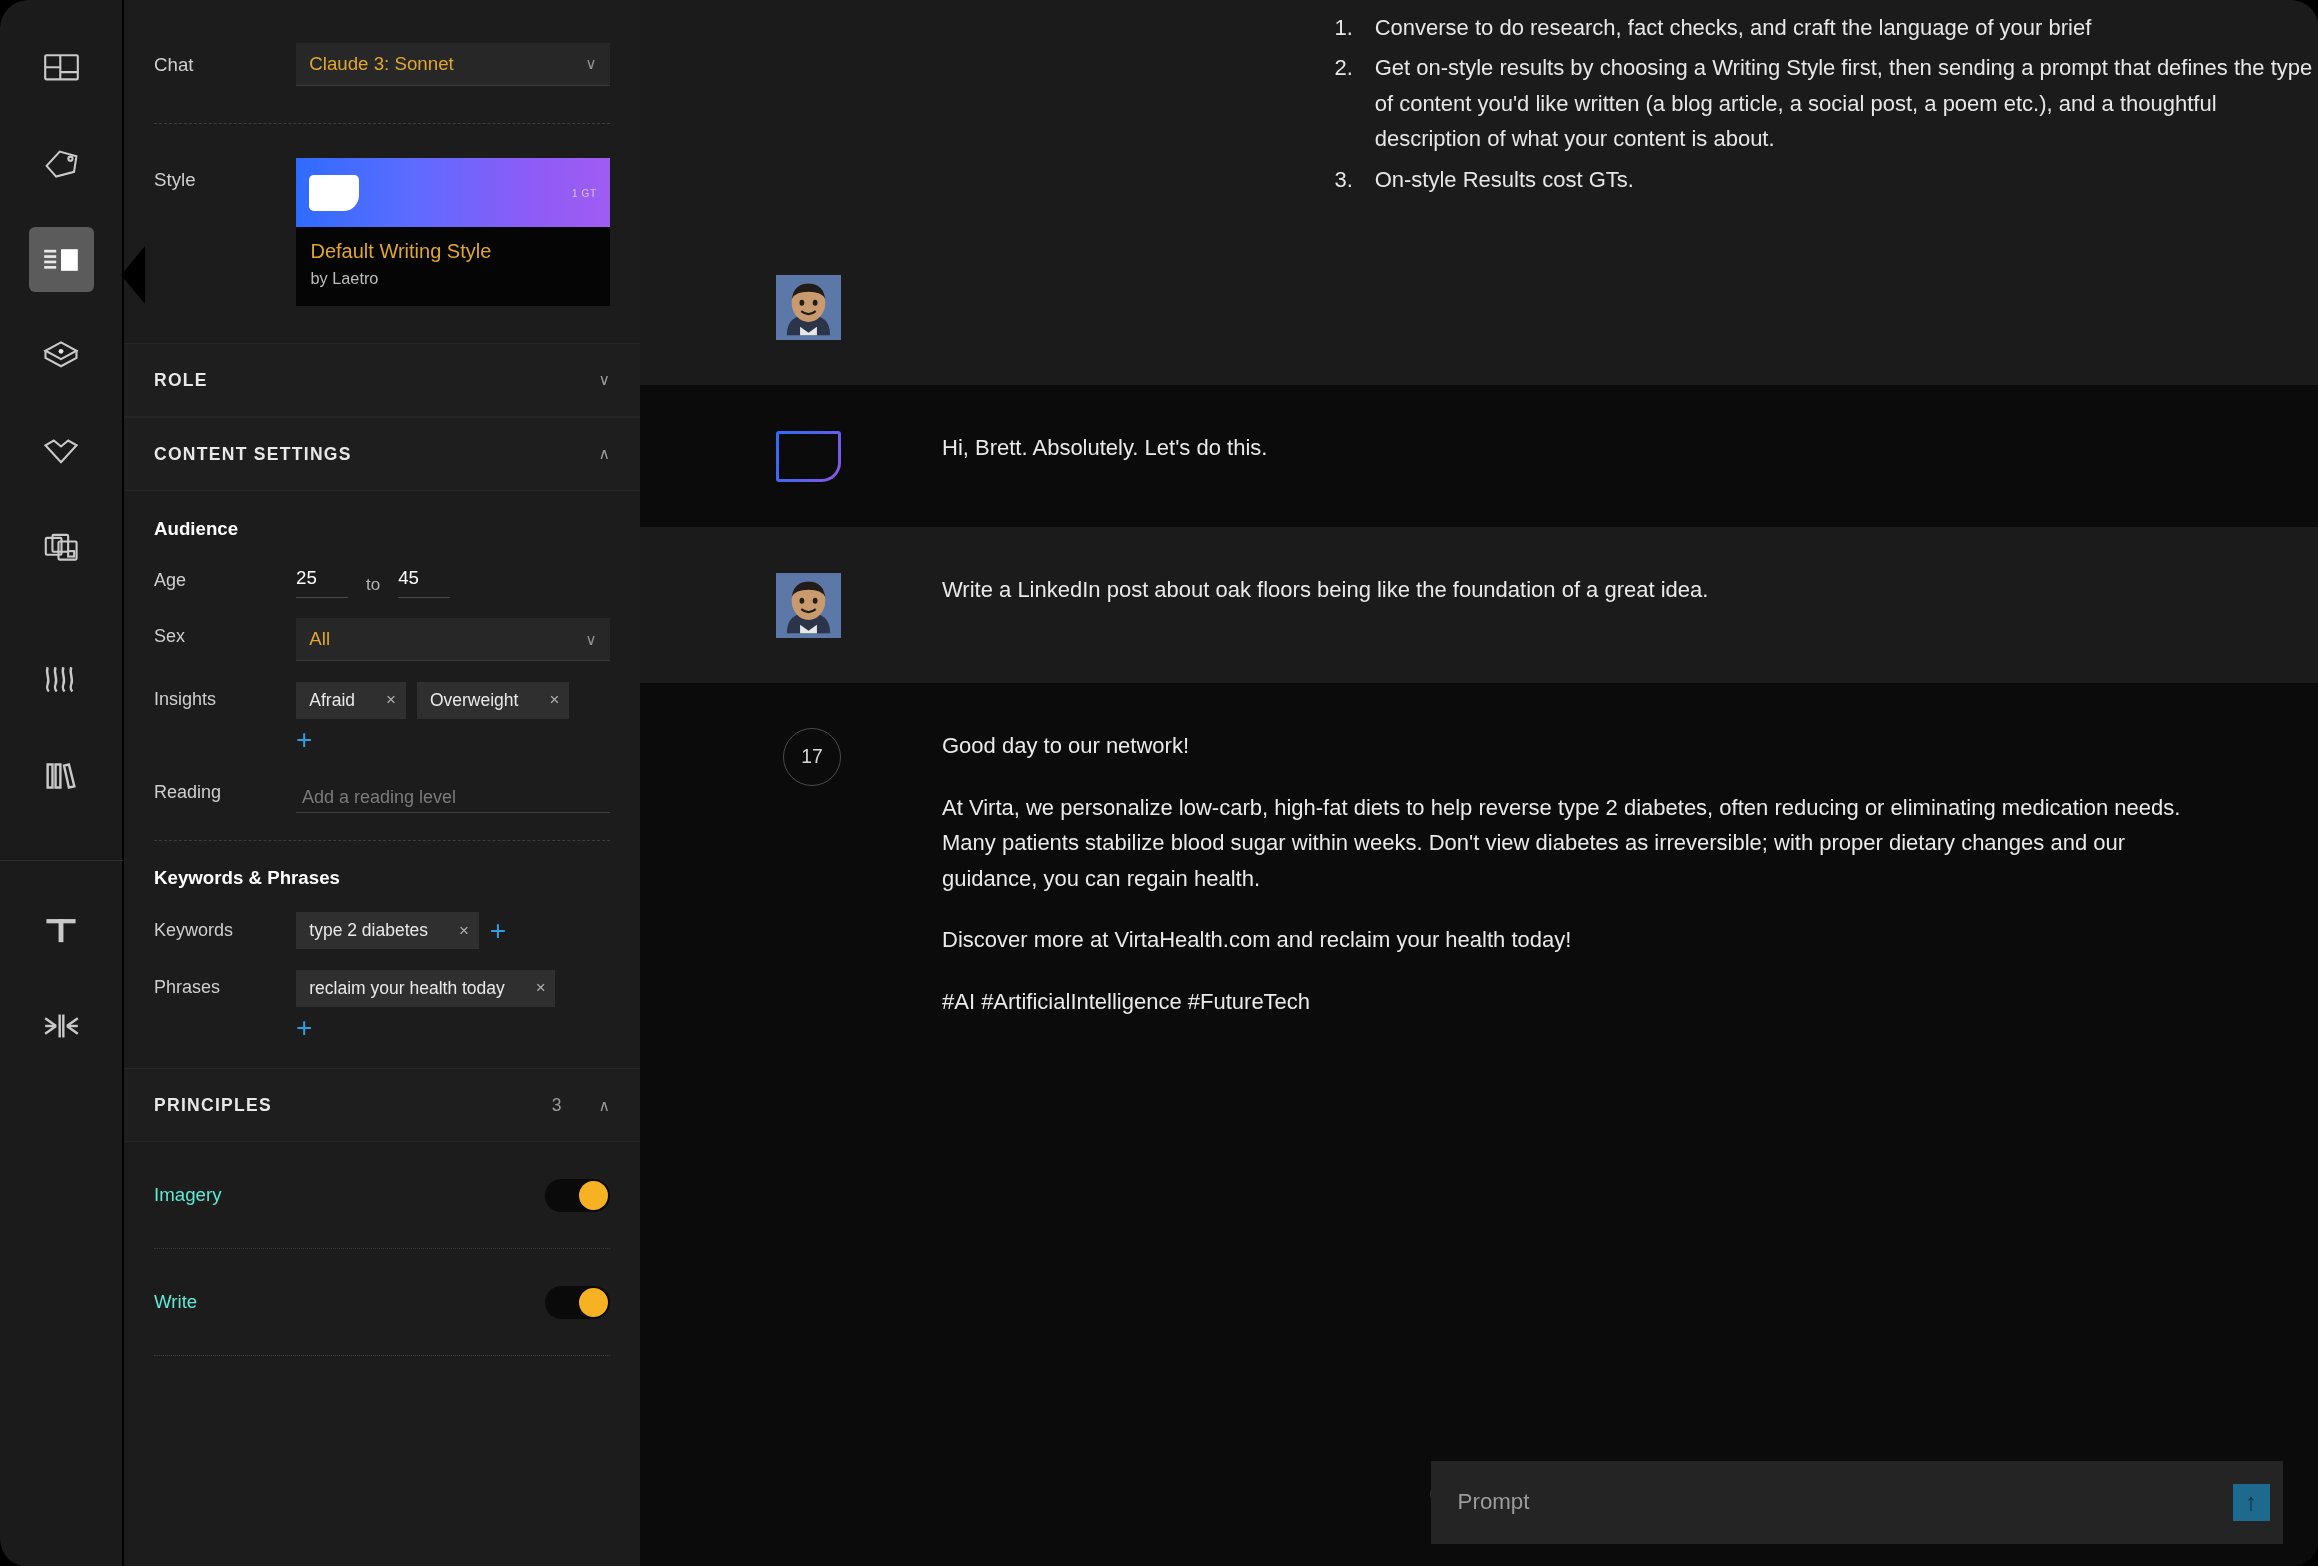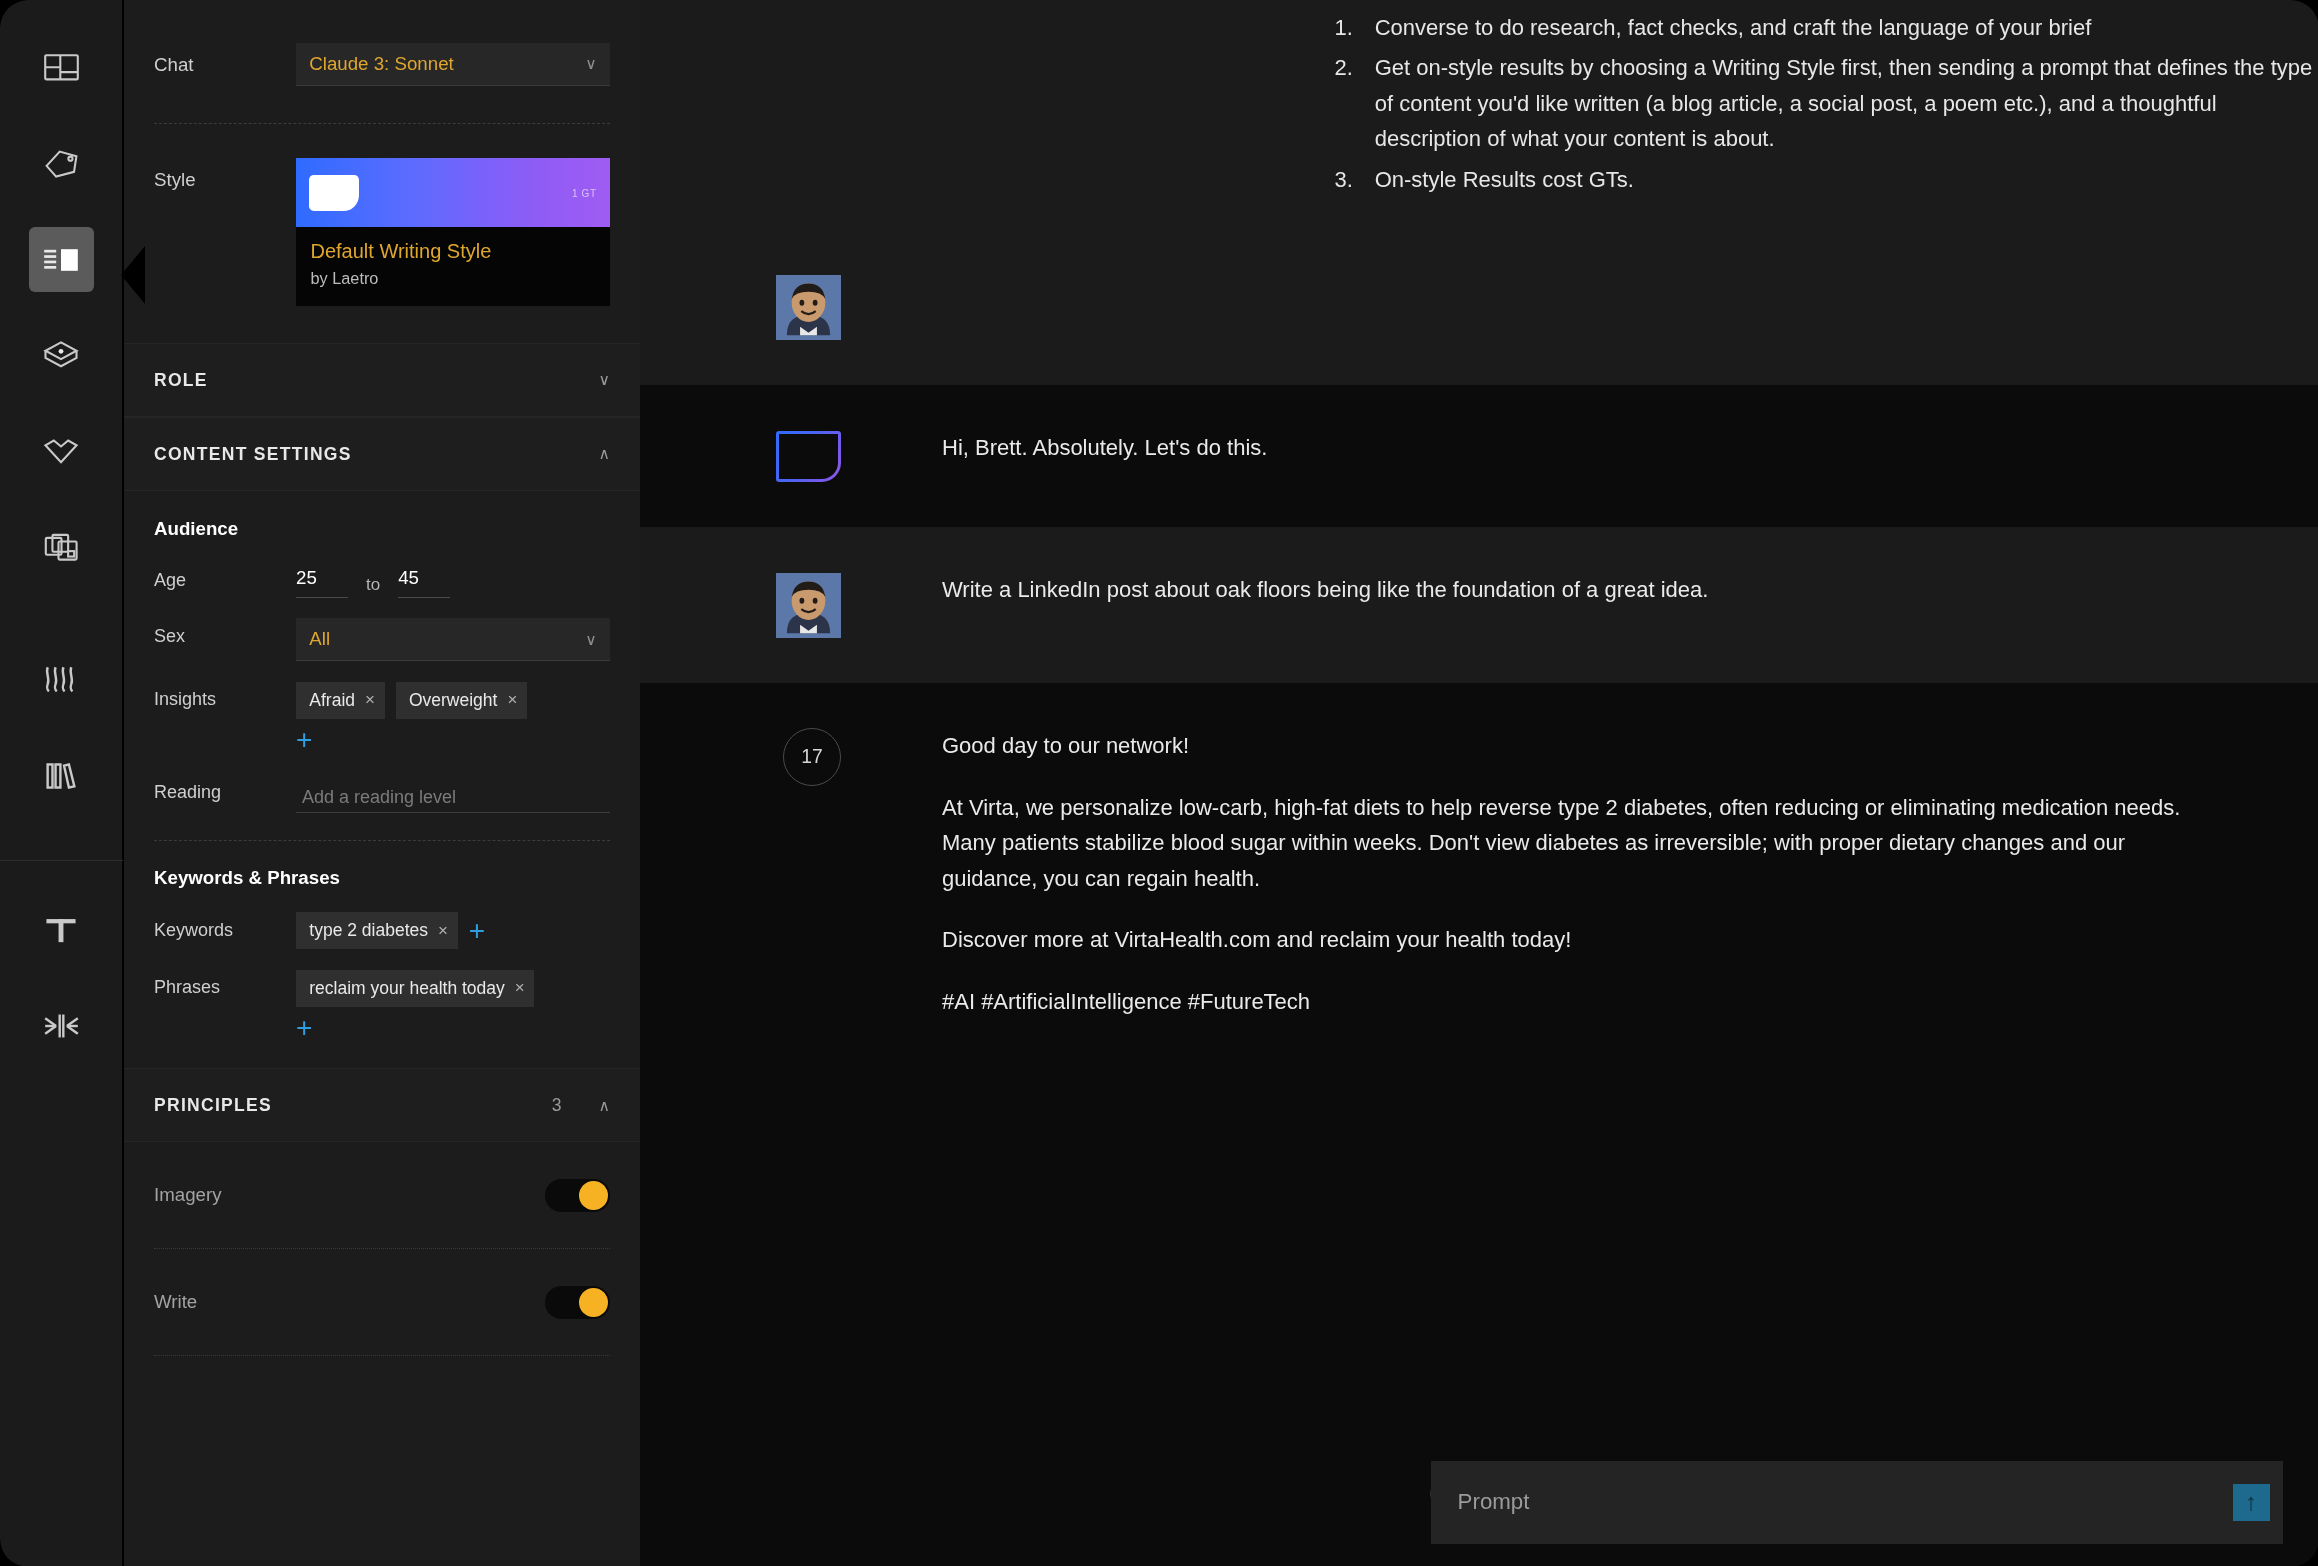--- a/index.html
+++ b/index.html
@@ -178,42 +178,42 @@
   .to-label { color: #b4b4b4; font-size: 17px; margin: 0 18px; padding-top: 12px; }
 
   .tagbox { display: flex; flex-wrap: wrap; align-items: center; gap: 11px; }
   .tag {
     background: #2f2f2f;
     height: 37px;
     display: inline-flex; align-items: center;
     padding: 0 9.7px 0 13.3px;
     color: #e9e9e9;
     font-size: 17.5px;
-    gap: 10px;
+    gap: 31px;
   }
   .tag .x { color: #b0b0b0; font-size: 17px; }
   .plus { color: #2f9ee0; font-size: 28px; line-height: 0.7; font-weight: 300; }
   .plus-row { margin-top: 11px; }
 
   .txt-input {
     flex: 1;
     height: 39px;
     border-bottom: 1.2px solid #3e3e3e;
     color: #7b7b7b;
     font-size: 18px;
     display: flex; align-items: flex-end;
     padding: 0 6px 4.8px 6px;
   }
 
   .toggle-row {
     display: flex; align-items: center;
     padding: 0 30px;
     height: 106px;
   }
-  .toggle-label { font-size: 18.7px; color: #a3a3a3; }
+  .toggle-label { font-size: 18.7px; color: #5eead4; }
   .toggle {
     margin-left: auto;
     width: 65px; height: 33px;
     background: #0a0a0a;
     border-radius: 16.3px;
     position: relative;
   }
   .toggle .knob {
     position: absolute;
     right: 1.8px; top: 1.8px;

